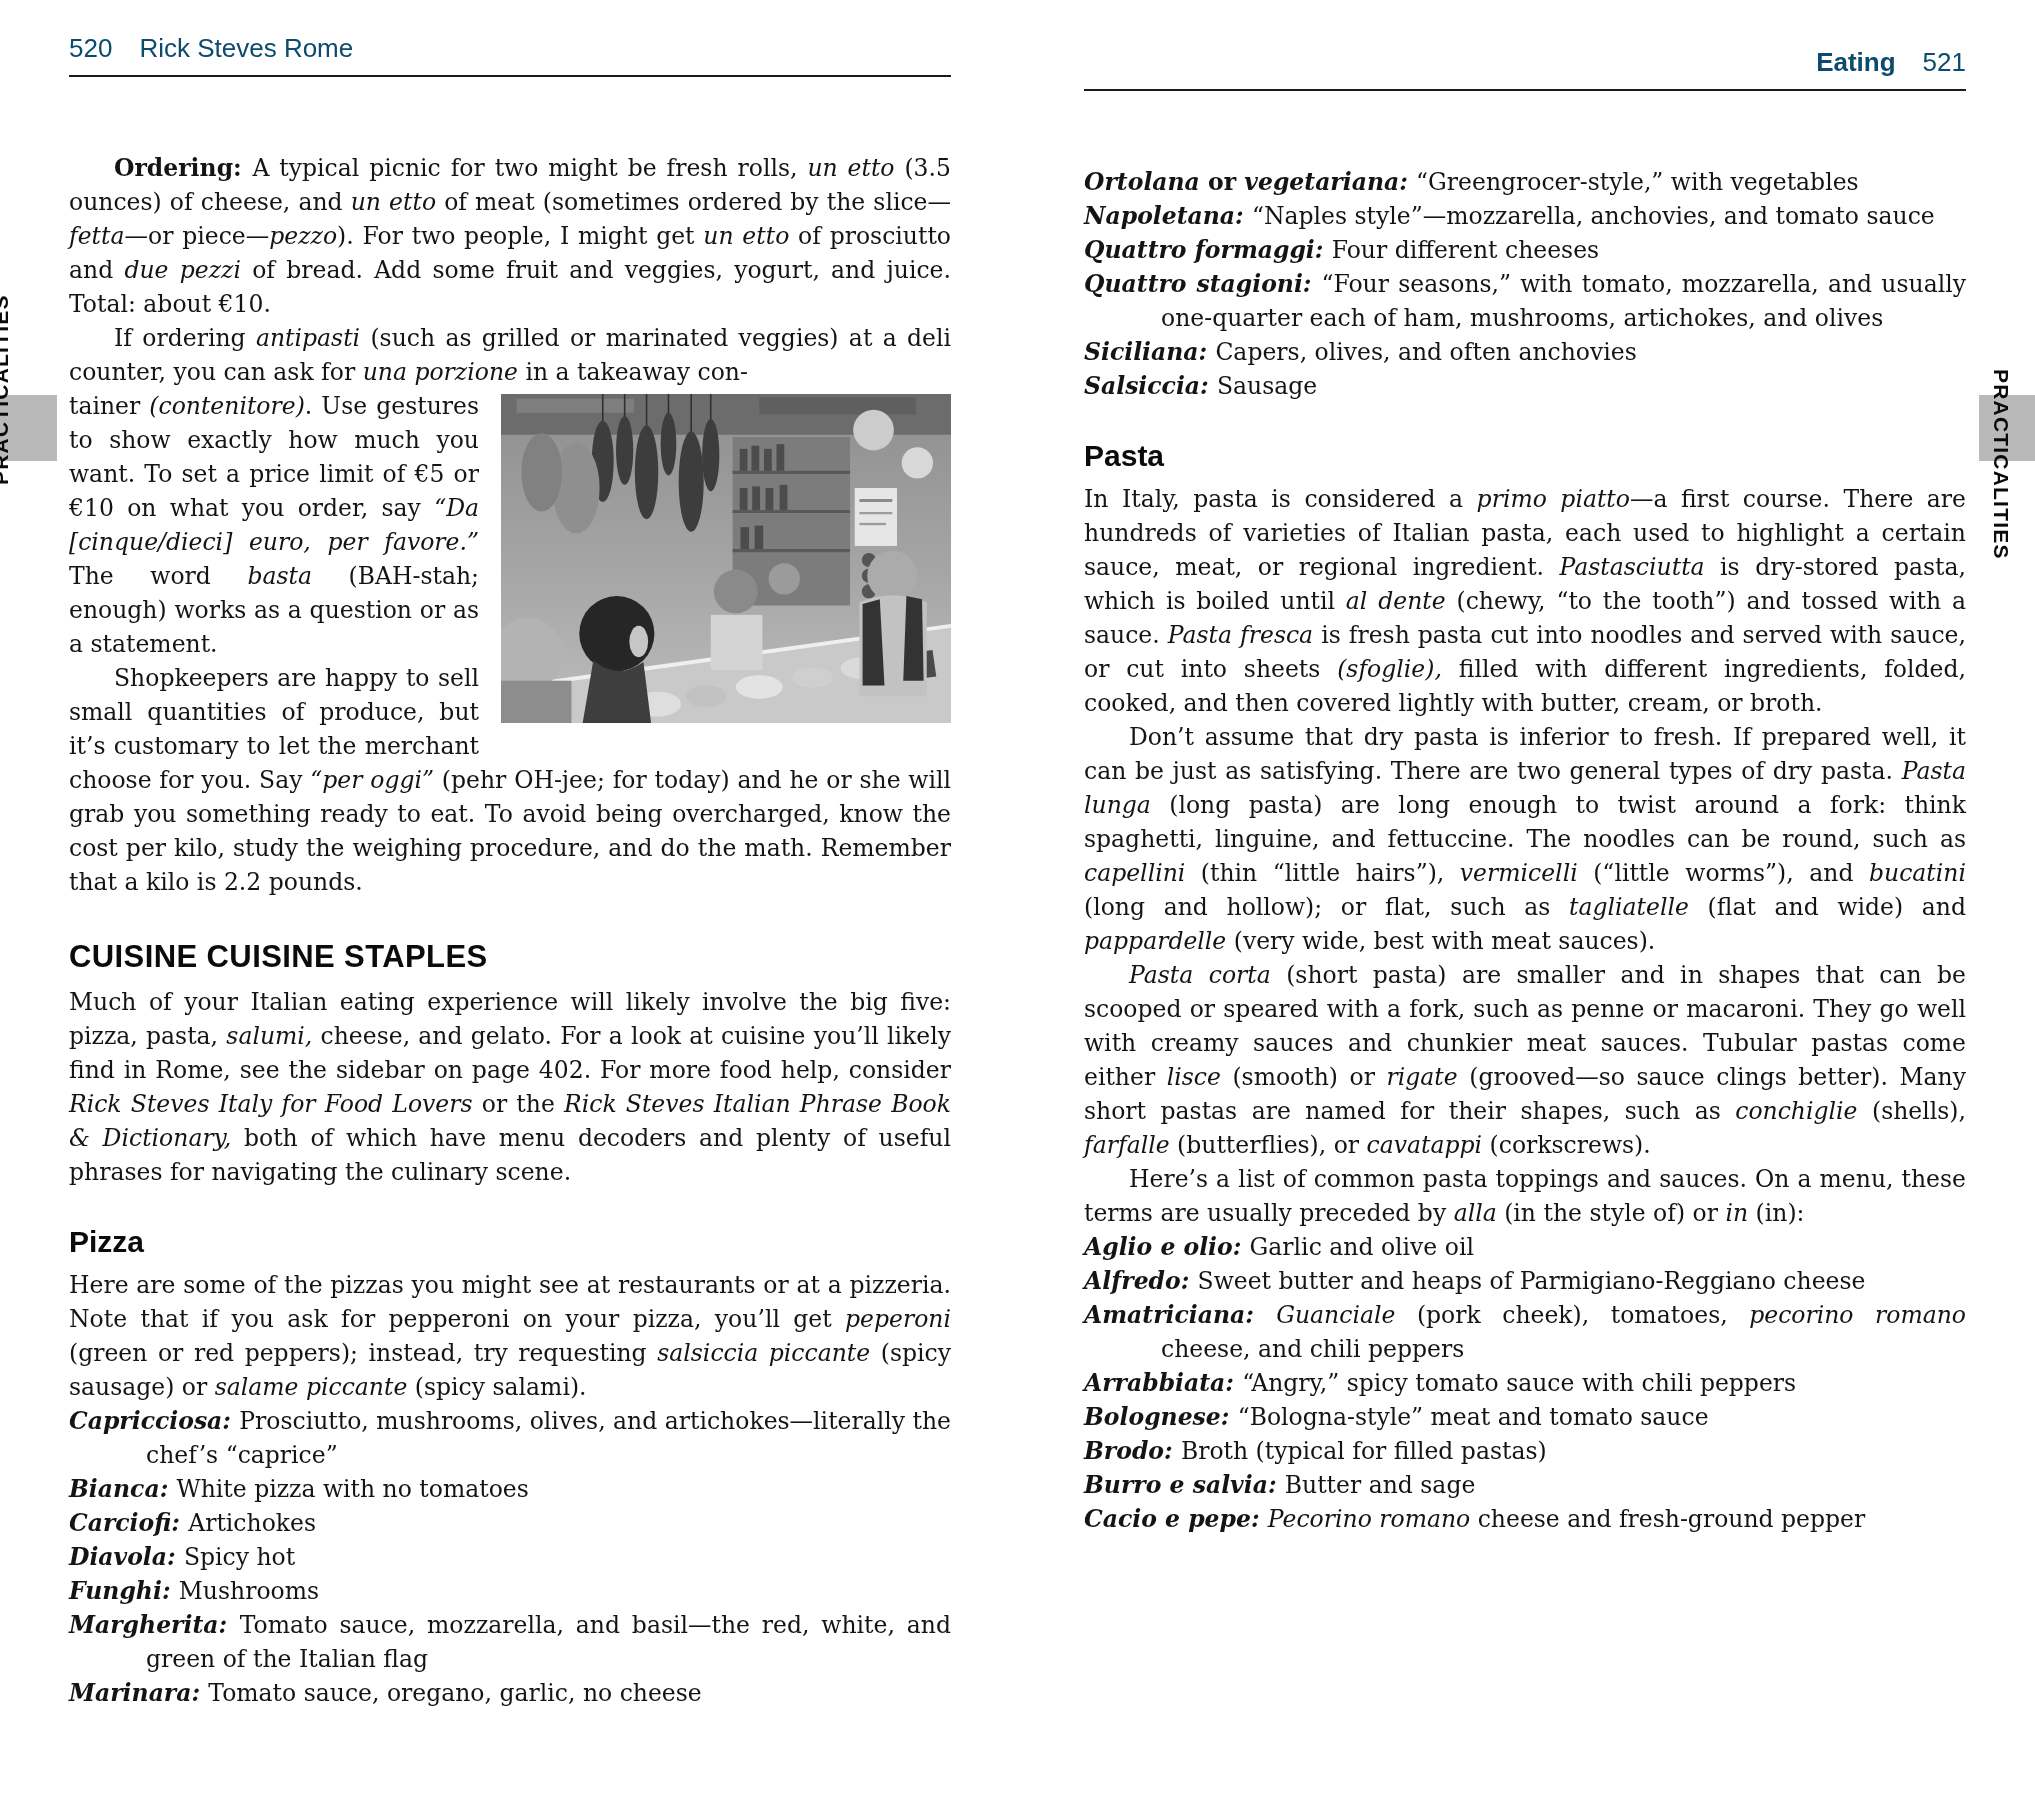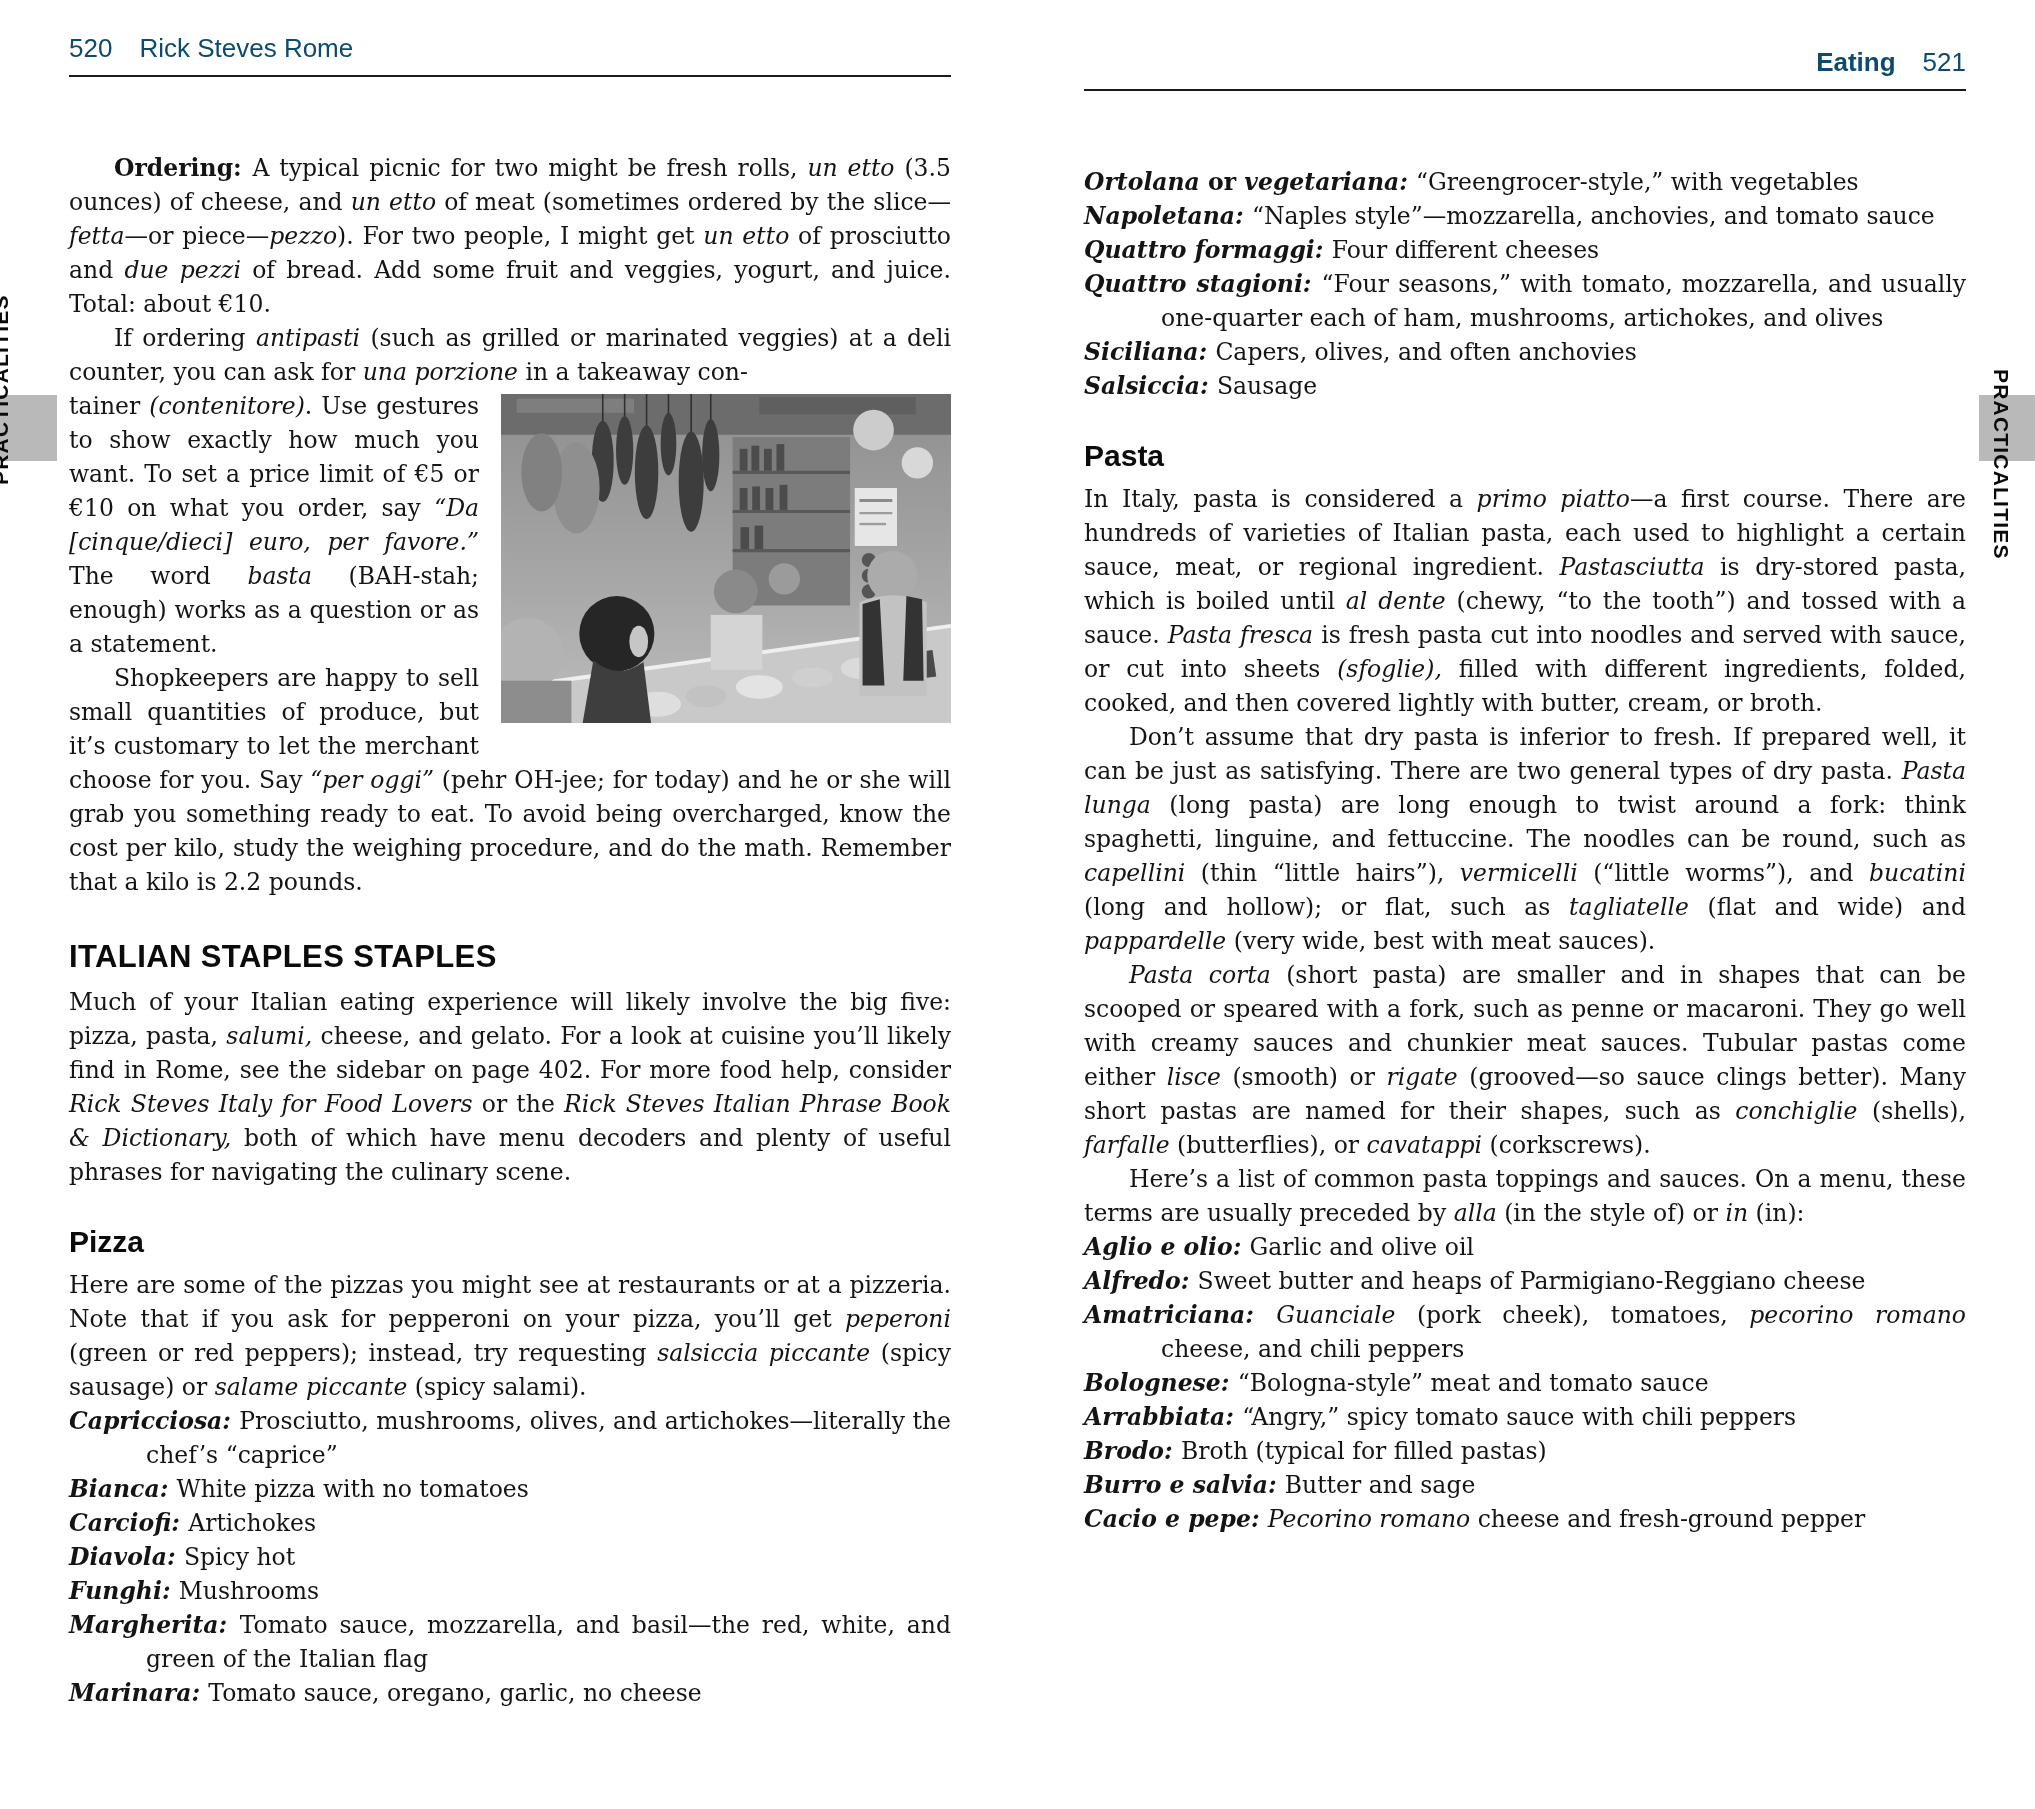--- a/index.html
+++ b/index.html
@@ -146,21 +146,21 @@
       <circle cx="362" cy="236" r="20" fill="#9b9b9b"></circle>
       <circle cx="500" cy="232" r="32" fill="#ababab"></circle>
       <path d="M 458 266 q 42 -18 86 0 l 0 120 l -86 0 Z" fill="#c2c2c2"></path>
       <path d="M 462 268 l 22 -6 l 6 110 l -28 0 Z" fill="#333333"></path>
       <path d="M 538 262 l -20 -4 l -4 108 l 26 0 Z" fill="#333333"></path>
     </g>
   </svg>
 </div>
         <p class="para"><span>tainer </span><span class="seg-i">(contenitore)</span><span>. Use gestures to show exactly how much you want. To set a price limit of €5 or €10 on what you order, say </span><span class="seg-i">“Da [cinque/dieci] euro, per favore.”</span><span> The word </span><span class="seg-i">basta </span><span>(BAH-stah; enough) works as a question or as a statement.</span></p>
         <p class="para indent"><span>Shopkeepers are happy to sell small quantities of produce, but it’s customary to let the merchant choose for you. Say </span><span class="seg-i">“per oggi” </span><span>(pehr OH-jee; for today) and he or she will grab you something ready to eat. To avoid being overcharged, know the cost per kilo, study the weighing procedure, and do the math. Remember that a kilo is 2.2 pounds.</span></p>
-        <div class="h1">ITALIAN STAPLES STAPLES</div>
+        <div class="h1">CUISINE CUISINE STAPLES</div>
         <p class="para"><span>Much of your Italian eating experience will likely involve the big five: pizza, pasta, </span><span class="seg-i">salumi, </span><span>cheese, and gelato. For a look at cuisine you’ll likely find in Rome, see the sidebar on page 402. For more food help, consider </span><span class="seg-i">Rick Steves Italy for Food Lovers</span><span> or the </span><span class="seg-i">Rick Steves Italian Phrase Book &amp; Dictionary, </span><span>both of which have menu decoders and plenty of useful phrases for navigating the culinary scene.</span></p>
         <div class="h2">Pizza</div>
         <p class="para"><span>Here are some of the pizzas you might see at restaurants or at a pizzeria. Note that if you ask for pepperoni on your pizza, you’ll get </span><span class="seg-i">peperoni </span><span>(green or red peppers); instead, try requesting </span><span class="seg-i">salsiccia piccante </span><span>(spicy sausage) or </span><span class="seg-i">salame piccante </span><span>(spicy salami).</span></p>
         <p class="entry"><span class="seg-bi">Capricciosa: </span><span>Prosciutto, mushrooms, olives, and artichokes—literally the chef’s “caprice”</span></p>
         <p class="entry"><span class="seg-bi">Bianca: </span><span>White pizza with no tomatoes</span></p>
         <p class="entry"><span class="seg-bi">Carciofi: </span><span>Artichokes</span></p>
         <p class="entry"><span class="seg-bi">Diavola: </span><span>Spicy hot</span></p>
         <p class="entry"><span class="seg-bi">Funghi: </span><span>Mushrooms</span></p>
         <p class="entry"><span class="seg-bi">Margherita: </span><span>Tomato sauce, mozzarella, and basil—the red, white, and green of the Italian flag</span></p>
         <p class="entry"><span class="seg-bi">Marinara: </span><span>Tomato sauce, oregano, garlic, no cheese</span></p>
@@ -182,22 +182,22 @@
         <p class="entry"><span class="seg-bi">Siciliana: </span><span>Capers, olives, and often anchovies</span></p>
         <p class="entry"><span class="seg-bi">Salsiccia: </span><span>Sausage</span></p>
         <div class="h2">Pasta</div>
         <p class="para"><span>In Italy, pasta is considered a </span><span class="seg-i">primo piatto</span><span>—a first course. There are hundreds of varieties of Italian pasta, each used to highlight a certain sauce, meat, or regional ingredient. </span><span class="seg-i">Pastasciutta </span><span>is dry-stored pasta, which is boiled until </span><span class="seg-i">al dente </span><span>(chewy, “to the tooth”) and tossed with a sauce. </span><span class="seg-i">Pasta fresca </span><span>is fresh pasta cut into noodles and served with sauce, or cut into sheets </span><span class="seg-i">(sfoglie), </span><span>filled with different ingredients, folded, cooked, and then covered lightly with butter, cream, or broth.</span></p>
         <p class="para indent"><span>Don’t assume that dry pasta is inferior to fresh. If prepared well, it can be just as satisfying. There are two general types of dry pasta. </span><span class="seg-i">Pasta lunga </span><span>(long pasta) are long enough to twist around a fork: think spaghetti, linguine, and fettuccine. The noodles can be round, such as </span><span class="seg-i">capellini </span><span>(thin “little hairs”), </span><span class="seg-i">vermicelli </span><span>(“little worms”), and </span><span class="seg-i">bucatini </span><span>(long and hollow); or flat, such as </span><span class="seg-i">tagliatelle </span><span>(flat and wide) and </span><span class="seg-i">pappardelle </span><span>(very wide, best with meat sauces).</span></p>
         <p class="para indent"><span class="seg-i">Pasta corta </span><span>(short pasta) are smaller and in shapes that can be scooped or speared with a fork, such as penne or macaroni. They go well with creamy sauces and chunkier meat sauces. Tubular pastas come either </span><span class="seg-i">lisce </span><span>(smooth) or </span><span class="seg-i">rigate </span><span>(grooved—so sauce clings better). Many short pastas are named for their shapes, such as </span><span class="seg-i">conchiglie </span><span>(shells), </span><span class="seg-i">farfalle </span><span>(butterflies), or </span><span class="seg-i">cavatappi </span><span>(corkscrews).</span></p>
         <p class="para indent"><span>Here’s a list of common pasta toppings and sauces. On a menu, these terms are usually preceded by </span><span class="seg-i">alla </span><span>(in the style of) or </span><span class="seg-i">in </span><span>(in):</span></p>
         <p class="entry"><span class="seg-bi">Aglio e olio: </span><span>Garlic and olive oil</span></p>
         <p class="entry"><span class="seg-bi">Alfredo: </span><span>Sweet butter and heaps of Parmigiano-Reggiano cheese</span></p>
         <p class="entry"><span class="seg-bi">Amatriciana: </span><span class="seg-i">Guanciale </span><span>(pork cheek), tomatoes, </span><span class="seg-i">pecorino romano </span><span>cheese, and chili peppers</span></p>
+        <p class="entry"><span class="seg-bi">Arrabbiata: </span><span>“Angry,” spicy tomato sauce with chili peppers</span></p>
         <p class="entry"><span class="seg-bi">Bolognese: </span><span>“Bologna-style” meat and tomato sauce</span></p>
-        <p class="entry"><span class="seg-bi">Arrabbiata: </span><span>“Angry,” spicy tomato sauce with chili peppers</span></p>
         <p class="entry"><span class="seg-bi">Brodo: </span><span>Broth (typical for filled pastas)</span></p>
         <p class="entry"><span class="seg-bi">Burro e salvia: </span><span>Butter and sage</span></p>
         <p class="entry"><span class="seg-bi">Cacio e pepe: </span><span class="seg-i">Pecorino romano </span><span>cheese and fresh-ground pepper</span></p>
       </div>
   </section>
 
 </div>
 
 
 </body></html>

